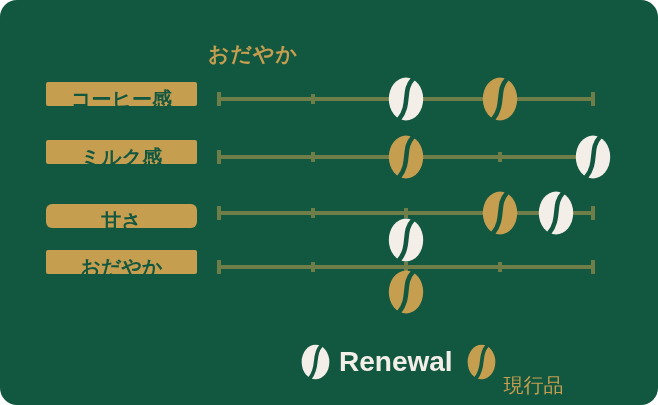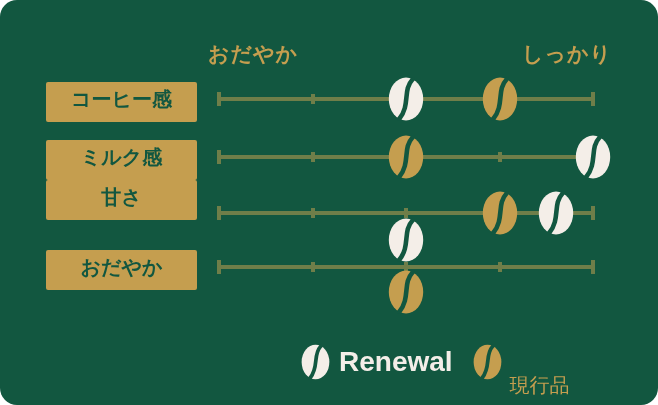--- a/index.html
+++ b/index.html
@@ -13,21 +13,21 @@
   }
   .axis-label{
     position:absolute;top:40px;
     font-size:21px;font-weight:bold;
     color:var(--gold,#C59E4F);
     letter-spacing:1px;
   }
   .axis-label.left{left:208px;text-align:right;}
   .axis-label.right{right:46px;}
   .row-label{
-    position:absolute;left:46px;width:151px;height:40px;
+    position:absolute;left:46px;width:151px;height:24px;
     background:var(--gold,#C59E4F);
     color:var(--bg,#125740);
     font-size:20px;font-weight:bold;
     text-align:center;line-height:34px;
     border-radius:2px;
   }
   .scale-line{
     position:absolute;left:219px;width:374px;height:4px;
     background:var(--line,#6F7E49);
   }
@@ -39,35 +39,34 @@
     position:absolute;display:block;line-height:0;
   }
   .legend{
     position:absolute;left:301px;top:324px;
     display:flex;align-items:center;
   }
   .legend .bean-wrap{display:block;line-height:0;}
   .legend-text.renewal{
     color:var(--offwhite,#F4EEE8);
     font-size:28px;font-weight:bold;
-    margin-left:9px;margin-right:20px;
+    margin-left:9px;margin-right:14px;
   }
   .legend-text.current{
     color:var(--gold,#C59E4F);
     font-size:20px;font-weight:normal;
     margin-left:8px;
     margin-top:48px;
   }
 </style>
 </head>
 <body style="background: rgb(255, 255, 255);">
 
 <div class="card">
   <div class="axis-label left">おだやか</div>
-  <div class="axis-label right">しっかり</div>
 
   <div id="rows">
       <div class="row-label" style="top: 82px;">コーヒー感</div>
       <div class="scale-line" style="top: 97px;"></div>
       <div class="tick" style="height: 14px; left: 217px; top: 92px;"></div>
       <div class="tick" style="height: 10px; left: 310.5px; top: 94px;"></div>
       <div class="tick" style="height: 10px; left: 404px; top: 94px;"></div>
       <div class="tick" style="height: 10px; left: 497.5px; top: 94px;"></div>
       <div class="tick" style="height: 14px; left: 591px; top: 92px;"></div>
       <span class="bean" style="left: 481.5px; top: 77px;"><svg width="36" height="44" viewBox="0 0 36 44">
@@ -86,21 +85,21 @@
       <div class="tick" style="height: 10px; left: 497.5px; top: 152px;"></div>
       <div class="tick" style="height: 14px; left: 591px; top: 150px;"></div>
       <span class="bean" style="left: 388px; top: 135px;"><svg width="36" height="44" viewBox="0 0 36 44">
           <ellipse cx="18" cy="22" rx="17.2" ry="21.5" fill="#C59E4F"></ellipse>
           <path d="M24.5 2.5 C14.5 13 22.5 28 11.5 41.5" stroke="#125740" stroke-width="4.6" fill="none" stroke-linecap="round"></path>
         </svg></span>
       <span class="bean" style="left: 575px; top: 135px;"><svg width="36" height="44" viewBox="0 0 36 44">
           <ellipse cx="18" cy="22" rx="17.2" ry="21.5" fill="#F4EEE8"></ellipse>
           <path d="M24.5 2.5 C14.5 13 22.5 28 11.5 41.5" stroke="#125740" stroke-width="4.6" fill="none" stroke-linecap="round"></path>
         </svg></span>
-      <div class="row-label" style="top: 180px;">甘さ</div>
+      <div class="row-label" style="top: 204px; border-radius: 6px;">甘さ</div>
       <div class="scale-line" style="top: 211px;"></div>
       <div class="tick" style="height: 14px; left: 217px; top: 206px;"></div>
       <div class="tick" style="height: 10px; left: 310.5px; top: 208px;"></div>
       <div class="tick" style="height: 10px; left: 404px; top: 208px;"></div>
       <div class="tick" style="height: 10px; left: 497.5px; top: 208px;"></div>
       <div class="tick" style="height: 14px; left: 591px; top: 206px;"></div>
       <span class="bean" style="left: 481.5px; top: 191px;"><svg width="36" height="44" viewBox="0 0 36 44">
           <ellipse cx="18" cy="22" rx="17.2" ry="21.5" fill="#C59E4F"></ellipse>
           <path d="M24.5 2.5 C14.5 13 22.5 28 11.5 41.5" stroke="#125740" stroke-width="4.6" fill="none" stroke-linecap="round"></path>
         </svg></span>

